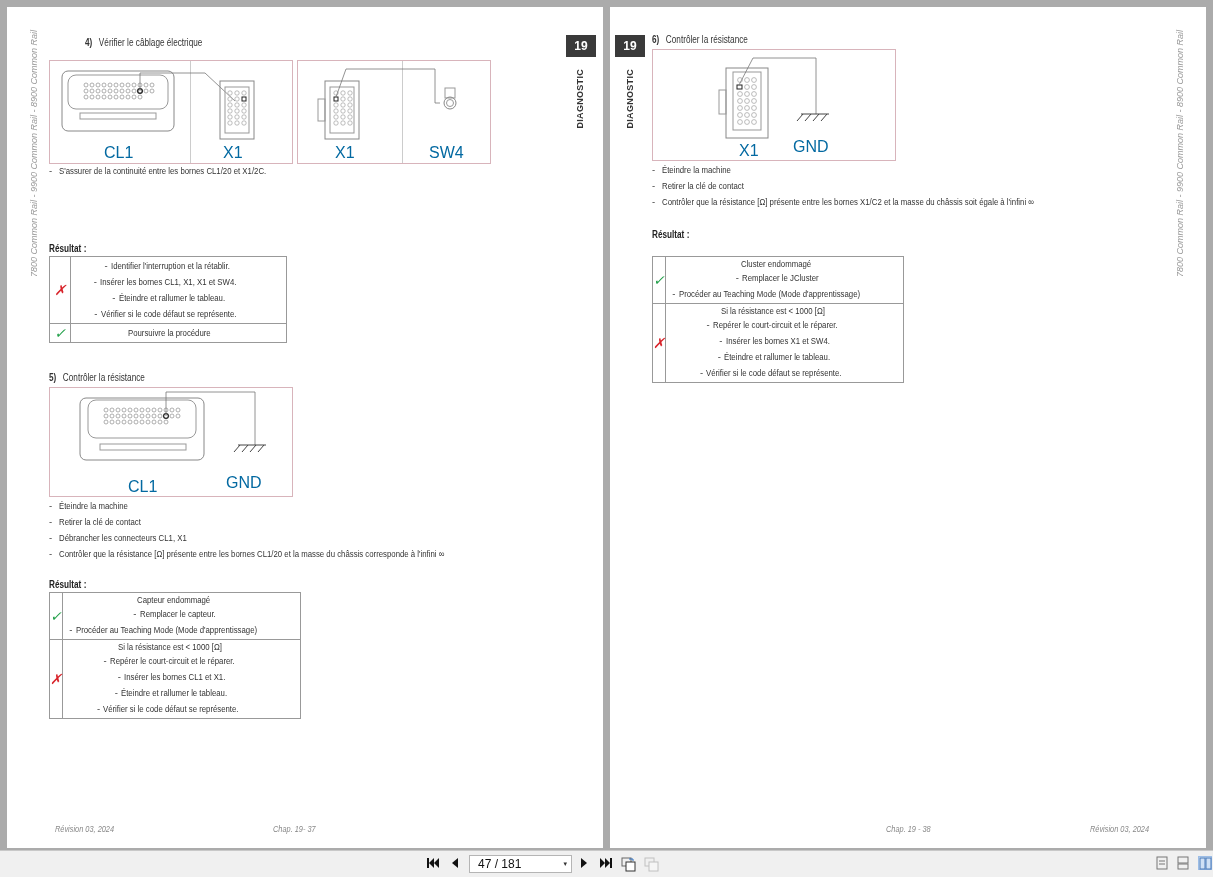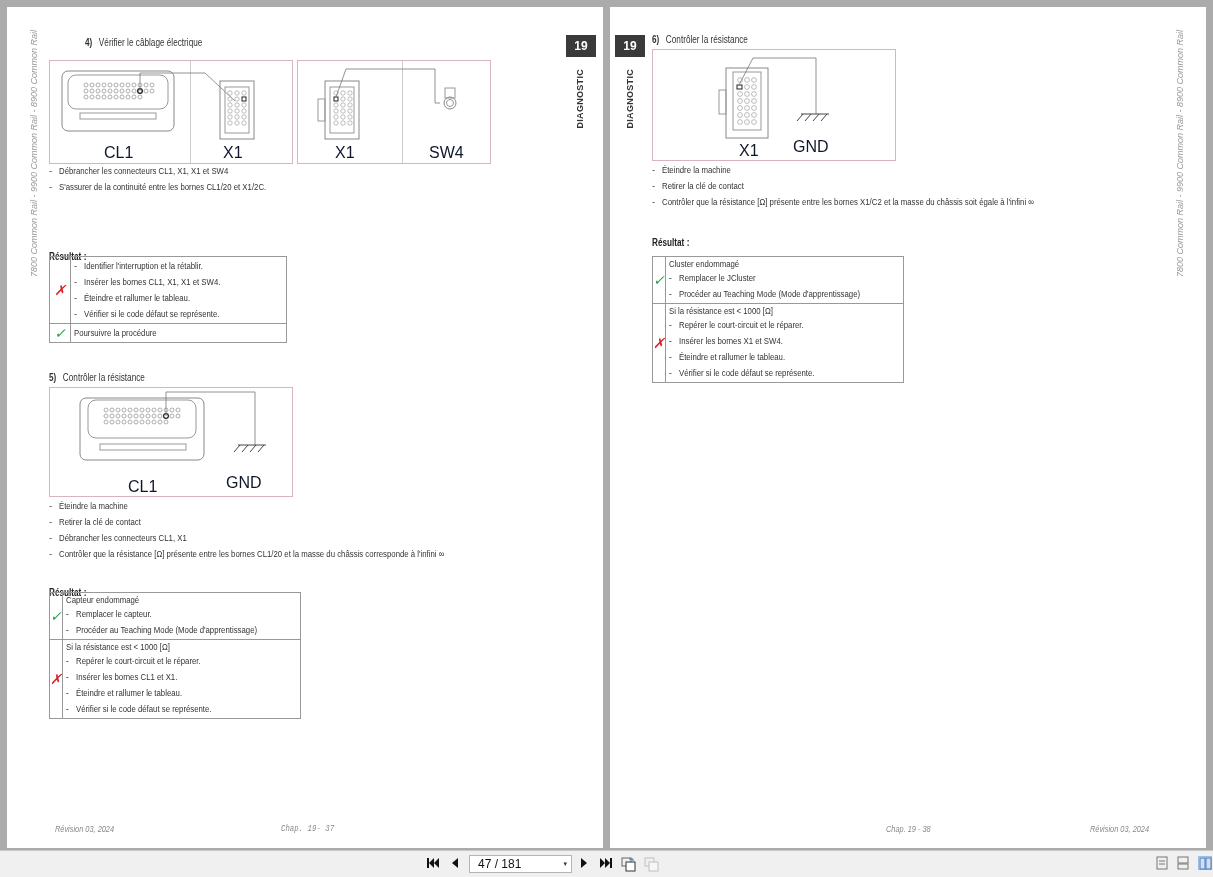--- a/index.html
+++ b/index.html
@@ -13,35 +13,35 @@
 
   .side-text { position: absolute; writing-mode: vertical-rl; transform: rotate(180deg); font-size: 9px; font-style: italic; color: #999; white-space: nowrap; }
   .chap-tab { position: absolute; width: 30px; height: 22px; background: #3a3a3a; color: #fff; font-weight: bold; font-size: 12px; text-align: center; line-height: 22px; }
   .diag-label { position: absolute; writing-mode: vertical-rl; transform: rotate(180deg); font-size: 9px; font-weight: bold; color: #333; letter-spacing: 0.3px; }
 
   .step-title { position: absolute; font-size: 10px; color: #333; white-space: nowrap; }
   .step-title b { font-weight: bold; margin-right: 8px; }
 
   .diagram { position: absolute; border: 1px solid #d8b4bb; background: #fff; }
   .diagram .sep { position: absolute; top: 0; bottom: 0; width: 1px; background: #ccc; }
-  .dlabel { position: absolute; font-size: 16px; color: #0f172a; font-family: "Liberation Sans", sans-serif; }
+  .dlabel { position: absolute; font-size: 16px; color: #0369a1; font-family: "Liberation Sans", sans-serif; }
 
   .bullets { position: absolute; list-style: none; font-size: 9.5px; color: #333; }
   .bullets li { height: 16px; line-height: 16px; white-space: nowrap; }
   .bullets li::before { content: "-"; display: inline-block; width: 10px; }
 
-  .res-title { position: absolute; font-size: 10px; font-weight: bold; color: #222; margin-top: 8px; }
+  .res-title { position: absolute; font-size: 10px; font-weight: bold; color: #222; }
 
   table.res { position: absolute; border-collapse: collapse; font-size: 9.5px; color: #333; }
   table.res td { border: 1px solid #999; vertical-align: middle; }
   table.res td.ico { width: 21px; text-align: center; font-size: 14px; font-style: italic; }
   table.res td.txt { padding: 1px 3px; }
   .ico-x { color: #d8232a; }
   .ico-ok { color: #23a04a; }
-  .line { height: 16px; line-height: 16px; white-space: nowrap; }
+  .line { height: 16px; line-height: 16px; white-space: nowrap; text-align: center; }
   .line.dash::before { content: "-"; display: inline-block; width: 10px; }
   .line.head { height: 12px; line-height: 12px; }
 
   .footer-text { position: absolute; font-size: 9px; font-style: italic; color: #888; white-space: nowrap; }
 
   
   svg { position: absolute; }
 
   
   #toolbar { position: absolute; left: 0; top: 850px; width: 1213px; height: 27px; background: #f0f0f0; border-top: 1px solid #c8c8c8; }
@@ -165,21 +165,20 @@
       <polyline points="38,36 48,8 137,8 137,42 142,42" fill="none" stroke="#777" stroke-width="0.8"></polyline>
       <rect x="147" y="27" width="10" height="10" fill="none" stroke="#999"></rect>
       <circle cx="152" cy="42" r="6" fill="none" stroke="#888"></circle>
       <circle cx="152" cy="42" r="3.5" fill="none" stroke="#999"></circle>
     </svg>
     <div class="dlabel" style="left:37px; top:83px;">X1</div>
     <div class="dlabel" style="left:131px; top:83px;">SW4</div>
   </div>
 
   <ul class="bullets" style="left:42px; top:156px;">
-    <li><span class="narrow">Débrancher les connecteurs CL1, X1, X1 et SW4</span></li>
     <li><span class="narrow">S'assurer de la continuité entre les bornes CL1/20 et X1/2C.</span></li>
   </ul>
 
   <div class="res-title" style="left:42px; top:236px;"><span class="narrow">Résultat :</span></div>
   <table class="res" style="left:42px; top:249px; width:238px;">
     <tbody>
         <tr>
       <td class="ico ico-x">✗</td>
       <td class="txt">
         <div class="line dash"><span class="narrow">Identifier l'interruption et la rétablir.</span></div>
@@ -281,21 +280,21 @@
         <div class="line dash"><span class="narrow">Repérer le court-circuit et le réparer.</span></div>
         <div class="line dash"><span class="narrow">Insérer les bornes CL1 et X1.</span></div>
         <div class="line dash"><span class="narrow">Éteindre et rallumer le tableau.</span></div>
         <div class="line dash"><span class="narrow">Vérifier si le code défaut se représente.</span></div>
       </td>
     </tr>
   </tbody>
     </table>
 
   <div class="footer-text" style="left:48px; top:817px;"><span class="narrow">Révision 03, 2024</span></div>
-  <div class="footer-text" style="left:274px; top:817px;font-family:Liberation Mono, monospace;"><span class="narrow">Chap. 19- 37</span></div>
+  <div class="footer-text" style="left:266px; top:817px;"><span class="narrow">Chap. 19- 37</span></div>
 </div>
 
 <div class="page" id="page-right">
 
   <div class="chap-tab" style="left:5px; top:28px;">19</div>
   <div class="diag-label" style="left:15px; top:62px;">DIAGNOSTIC</div>
 
   <div class="side-text" style="left:565px; top:55px; height:215px;">7800 Common Rail - 9900 Common Rail - 8900 Common Rail</div>
 
   <div class="step-title" style="left:42px; top:27px;">

